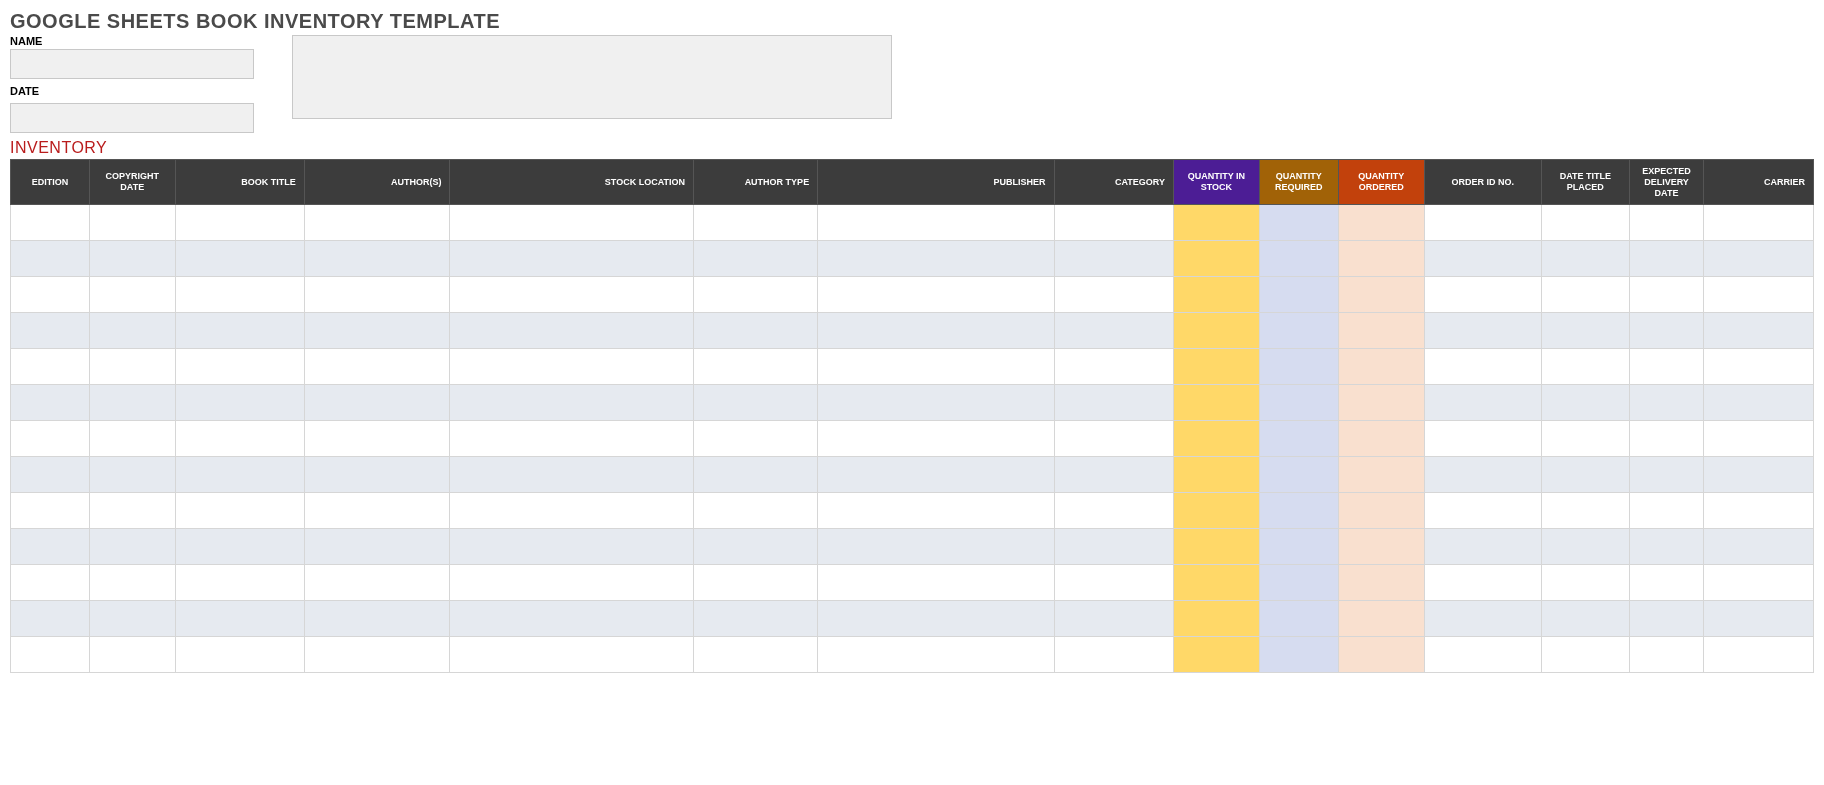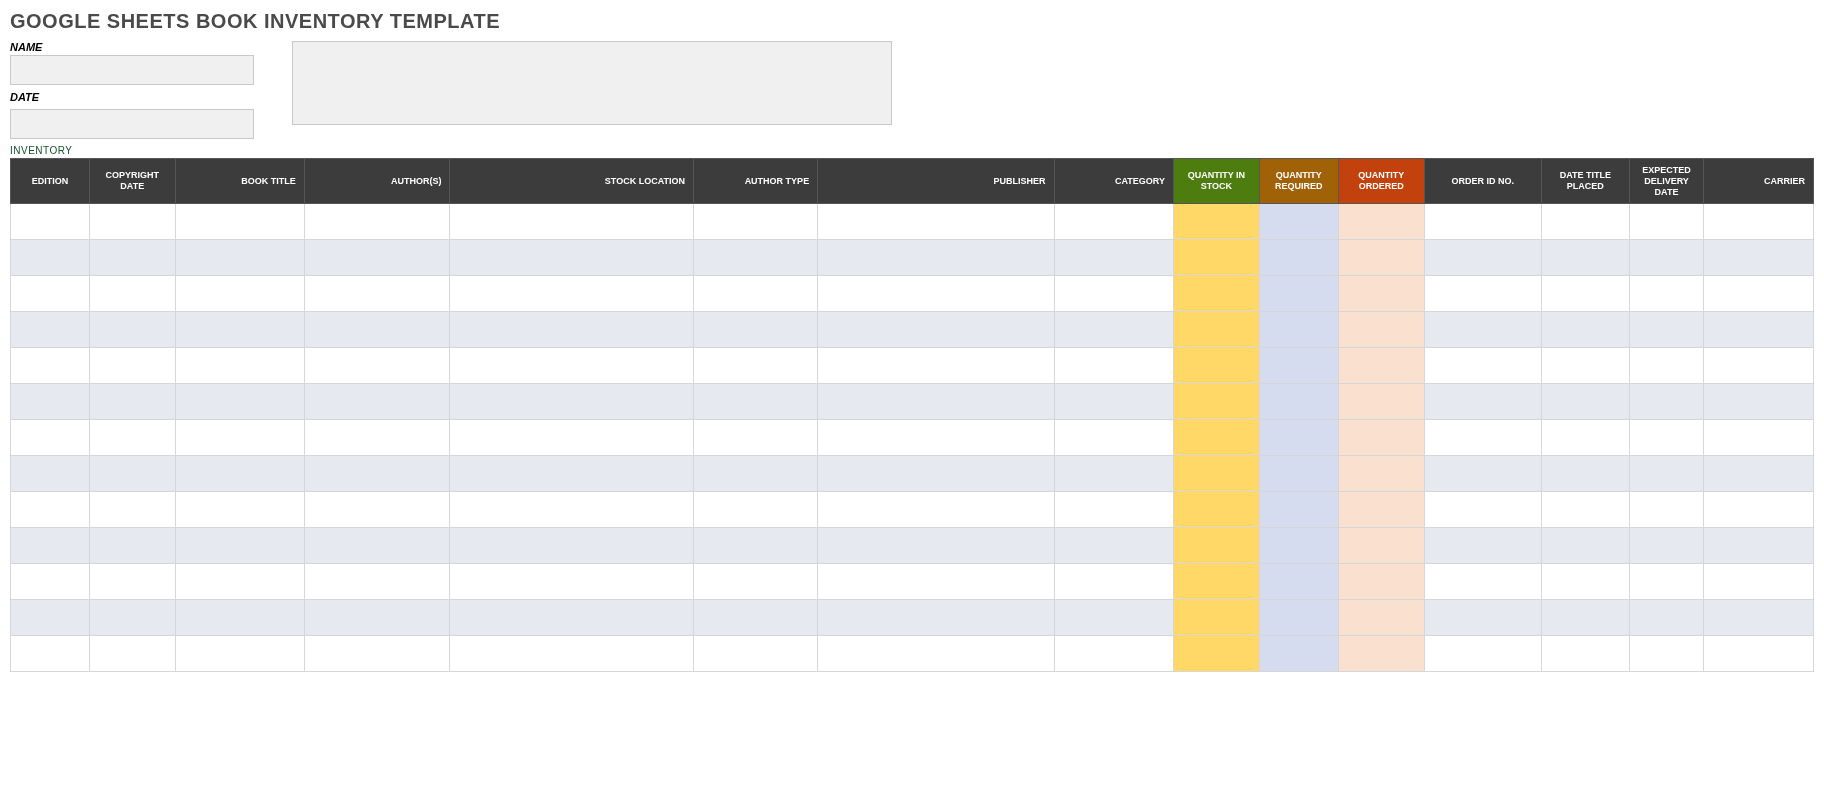--- a/index.html
+++ b/index.html
@@ -7,27 +7,26 @@
     font-family: "Century Gothic", Futura, Arial, sans-serif;
     background: #fff;
     padding: 10px;
     width: 1824px;
   }
   .page-title {
     font-size: 20px;
     font-weight: bold;
     color: #4a4a4a;
     letter-spacing: 0.5px;
-    margin-bottom: 8px;
+    margin-bottom: 2px;
   }
   .top-fields {
     display: flex;
     gap: 38px;
     margin-bottom: 6px;
-    font-style: italic;
   }
   .field-col { display: flex; flex-direction: column; }
   .field-label {
     font-size: 11px;
     font-weight: bold;
     color: #000;
     margin-bottom: 2px;
   }
   .input-box {
     background: #f0f0f0;
@@ -36,22 +35,22 @@
     width: 244px;
   }
   .input-box.date { margin-top: 4px; }
   .notes-box {
     background: #f0f0f0;
     border: 1px solid #c8c8c8;
     width: 600px;
     height: 84px;
   }
   .section-title {
-    font-size: 10px;
-    color: #14532d;
+    font-size: 16px;
+    color: #b91c1c;
     margin-top: 4px;
     margin-bottom: 2px;
     letter-spacing: 0.5px;
   }
   table {
     border-collapse: collapse;
     width: 100%;
     table-layout: fixed;
   }
   thead th {
@@ -60,21 +59,21 @@
     font-size: 9px;
     font-weight: bold;
     text-align: right;
     padding: 6px 8px;
     border: 1px solid #555;
     vertical-align: middle;
     height: 36px;
     line-height: 1.2;
   }
   thead th.center { text-align: center; }
-  thead th.stock { background: #4d7c0f; text-align: center; color: #fff; margin-top: 36px; }
+  thead th.stock { background: #4c1d95; text-align: center; color: #fff; margin-top: 36px; }
   thead th.required { background: #a16207; text-align: center; color: #fff; }
   thead th.ordered { background: #c2410c; text-align: center; color: #fff; }
   tbody td {
     border: 1px solid #d6d6d6;
     height: 36px;
     background: #fff;
   }
   tbody tr:nth-child(even) td { background: #e6eaf0; }
   tbody td.stock { background: #ffd868; }
   tbody tr:nth-child(even) td.stock { background: #ffd868; }

